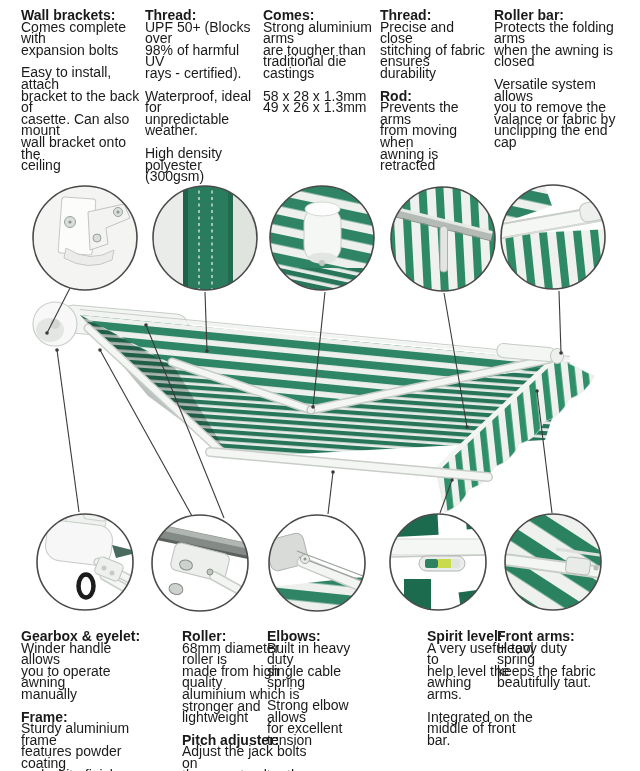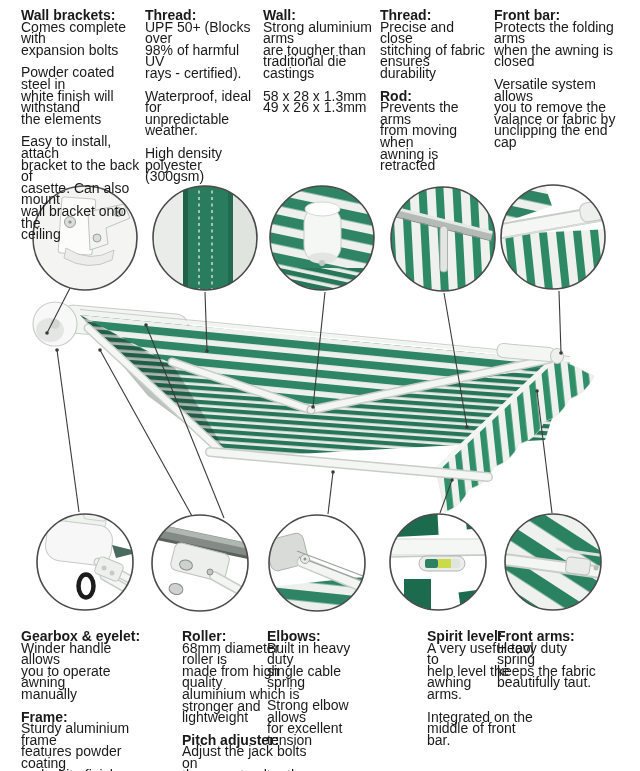--- a/index.html
+++ b/index.html
@@ -284,59 +284,56 @@
       <circle cx="596" cy="568" r="2.5" fill="#b6bbb6"></circle>
     </g>
     <circle cx="553" cy="562" r="48" fill="none" stroke="#4a4a4a" stroke-width="1.6"></circle>
   </g>
 </svg>
 
 <div class="col trow" style="left:21px;width:124px;">
   <div class="fh">Wall brackets:</div>
   <div class="fp">Comes complete with
 expansion bolts</div>
-  <div class="fp">Powder coated steel in
-white finish will withstand
-the elements</div>
   <div class="fp">Easy to install, attach
 bracket to the back of
 casette. Can also mount
 wall bracket onto the
 ceiling</div>
 </div>
 <div class="col trow" style="left:145px;width:114px;">
   <div class="fh">Thread:</div>
   <div class="fp">UPF 50+ (Blocks over
 98% of harmful UV
 rays - certified).</div>
   <div class="fp">Waterproof, ideal for
 unpredictable weather.</div>
   <div class="fp">High density polyester
 (300gsm)</div>
 </div>
 <div class="col trow" style="left:263px;width:112px;">
-  <div class="fh">Wall:</div>
+  <div class="fh">Comes:</div>
   <div class="fp">Strong aluminium arms
 are tougher than
 traditional die castings</div>
   <div class="fp dims">58 x 28 x 1.3mm
 49 x 26 x 1.3mm</div>
 </div>
 <div class="col trow" style="left:380px;width:106px;">
   <div class="fh">Thread:</div>
   <div class="fp">Precise and close
 stitching of fabric
 ensures durability</div>
   <div class="fh">Rod:</div>
   <div class="fp">Prevents the arms
 from moving when
 awning is retracted</div>
 </div>
 <div class="col trow" style="left:494px;width:134px;">
-  <div class="fh">Front bar:</div>
+  <div class="fh">Roller bar:</div>
   <div class="fp">Protects the folding arms
 when the awning is
 closed</div>
   <div class="fp">Versatile system allows
 you to remove the
 valance or fabric by
 unclipping the end cap</div>
 </div>
 
 <div class="col brow" style="left:21px;width:126px;">

